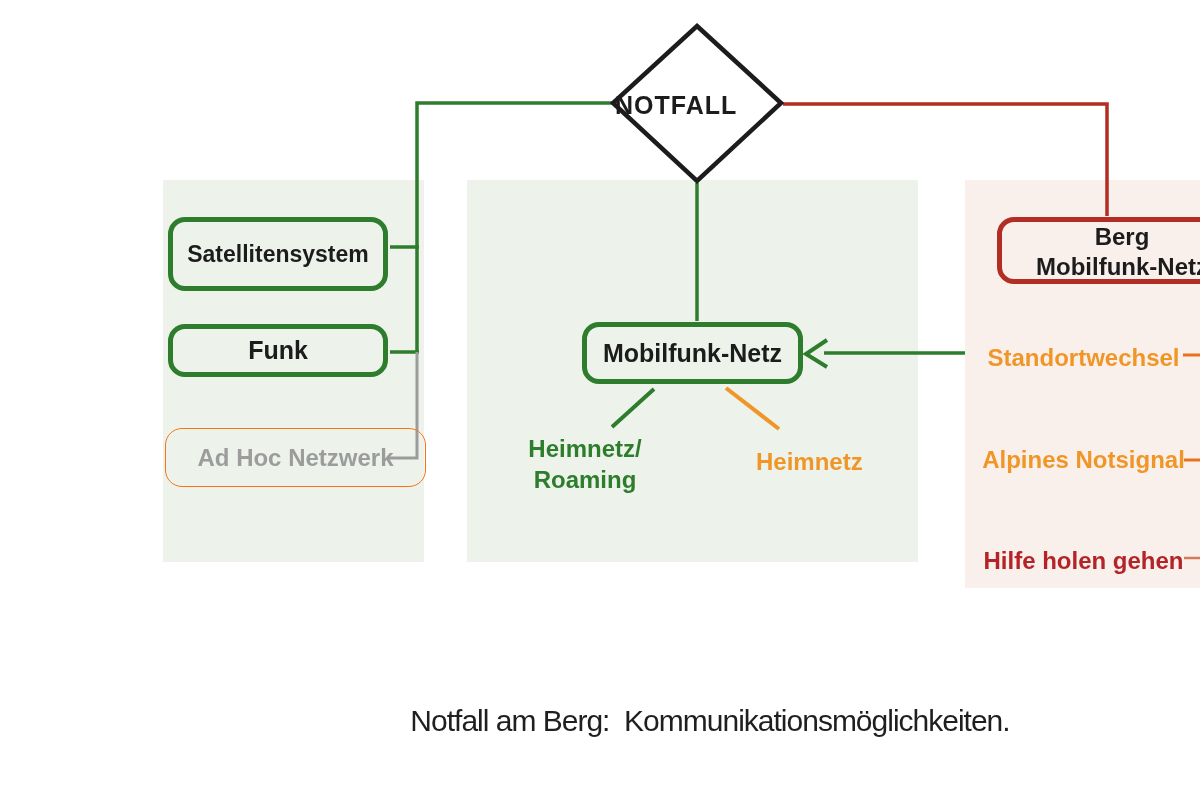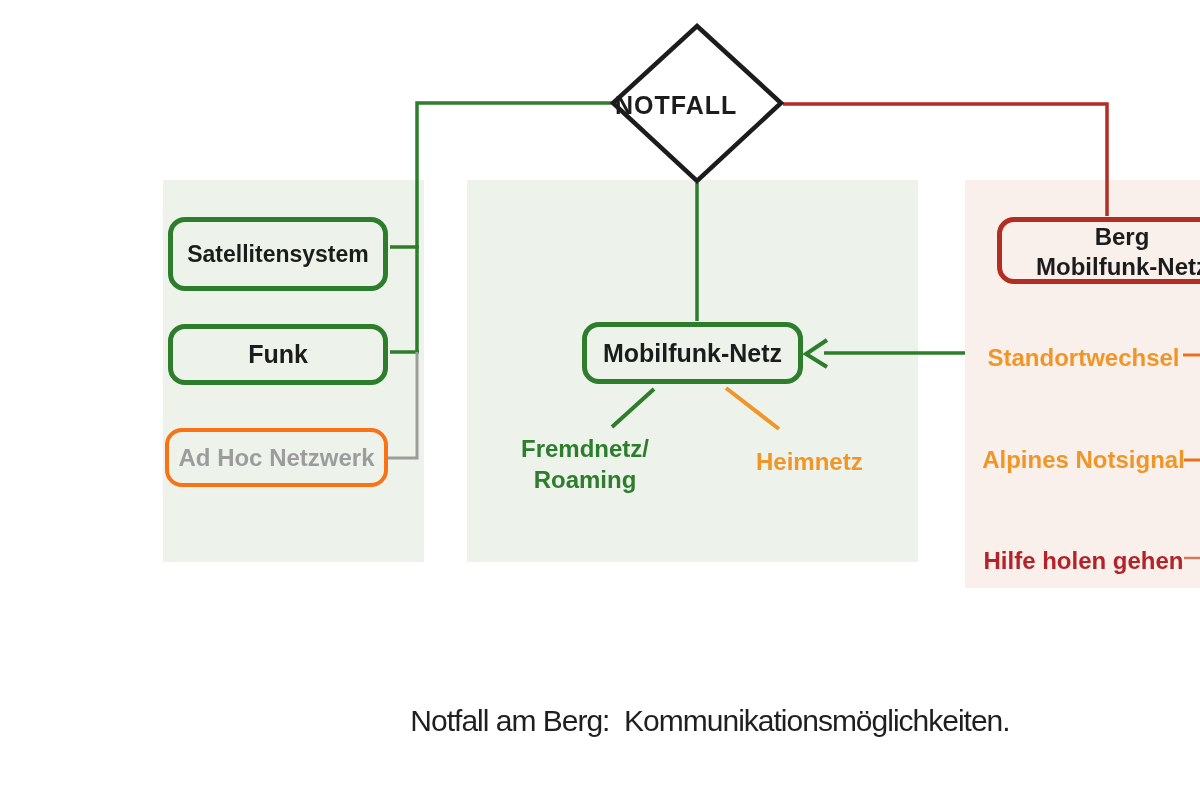--- a/index.html
+++ b/index.html
@@ -9,22 +9,22 @@
   .panel.green{background:#edf3ea;}
   .panel.pink{background:#faf0eb;}
   #panel-left{left:163px;top:180px;width:261px;height:382px;}
   #panel-center{left:467px;top:180px;width:451px;height:382px;}
   #panel-right{left:965px;top:180px;width:235px;height:408px;}
   svg.wires{position:absolute;left:0;top:0;width:1200px;height:800px;pointer-events:none;}
   .node{position:absolute;display:flex;align-items:center;justify-content:center;
         box-sizing:border-box;border-radius:17px;text-align:center;
         font-weight:bold;color:#1c1c1c;}
   #node-satellite{left:168px;top:217px;width:220px;height:74px;border:5px solid #2d7d2d;font-size:23px;}
-  #node-funk{left:168px;top:324px;width:220px;height:61px;border:5px solid #2d7d2d;font-size:25px;}
-  #node-adhoc{left:165px;top:428px;width:223px;height:59px;border:4px solid #f97316;
+  #node-funk{left:168px;top:324px;width:220px;height:53px;border:5px solid #2d7d2d;font-size:25px;}
+  #node-adhoc{left:165px;top:428px;width:261px;height:59px;border:1px solid #f97316;
               color:#9c9c9c;font-size:24px;font-weight:600;}
   #node-mobilfunk{left:582px;top:322px;width:221px;height:62px;border:5px solid #2d7d2d;font-size:25px;}
   #node-kein{left:997px;top:217px;width:250px;height:67px;border:5px solid #b22d23;
              font-size:24px;line-height:30px;flex-direction:column;padding-top:2px;}
   .diamond-label{position:absolute;left:615px;top:91px;width:166px;text-align:left;
                  font-weight:bold;font-size:25px;letter-spacing:1px;color:#1c1c1c;}
   .leaf{position:absolute;font-size:24px;font-weight:600;}
   #leaf-heimnetz{left:495px;top:433px;width:180px;text-align:center;color:#2d7d2d;line-height:31px;}
   #leaf-fremdnetz{left:756px;top:448px;color:#f09628;}
   .rleaf{position:absolute;left:965px;width:237px;text-align:center;font-size:24px;font-weight:700;}
@@ -77,21 +77,21 @@
     <span>Funk</span>
   </div>
   <div id="node-adhoc" class="node">
     <span>Ad Hoc Netzwerk</span>
   </div>
 
   <div id="node-mobilfunk" class="node">
     <span>Mobilfunk-Netz</span>
   </div>
   <div id="leaf-heimnetz" class="leaf">
-    <div>Fremdnetz/</div>
+    <div>Heimnetz/</div>
     <div>Roaming</div>
   </div>
   <div id="leaf-fremdnetz" class="leaf">Heimnetz</div>
 
   <div id="node-kein" class="node">
     <div>Berg</div>
     <div>Mobilfunk-Netz</div>
   </div>
   <div id="leaf-standort" class="rleaf">Standortwechsel</div>
   <div id="leaf-alpines" class="rleaf">Alpines Notsignal</div>

